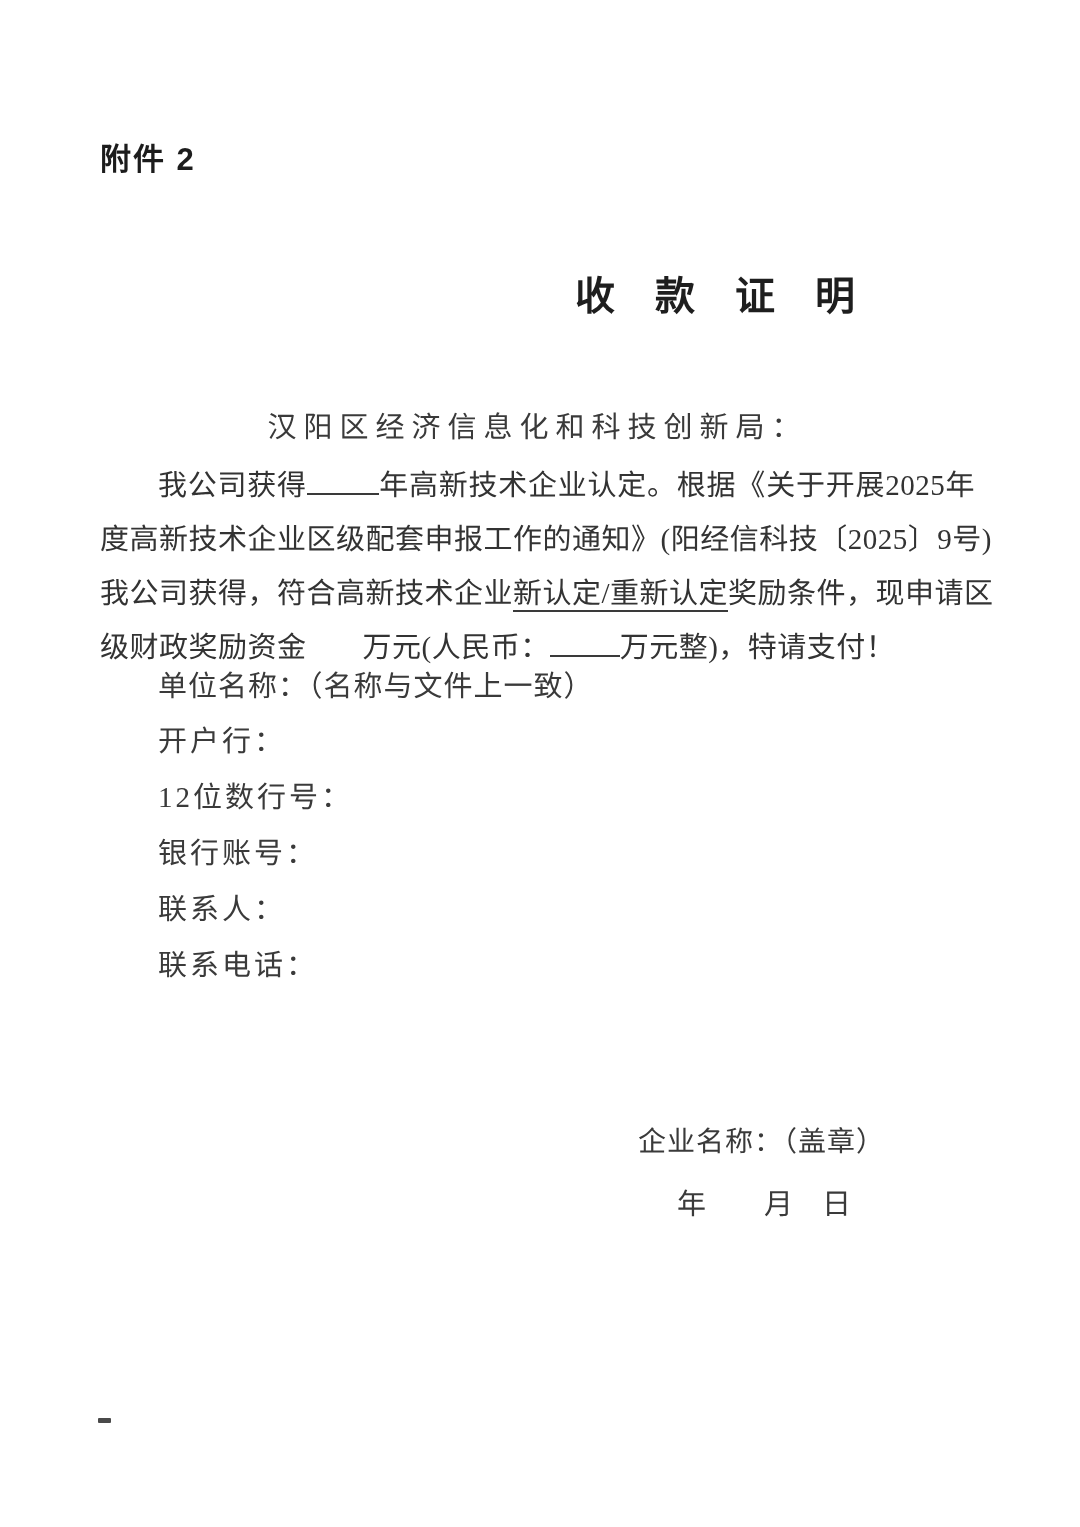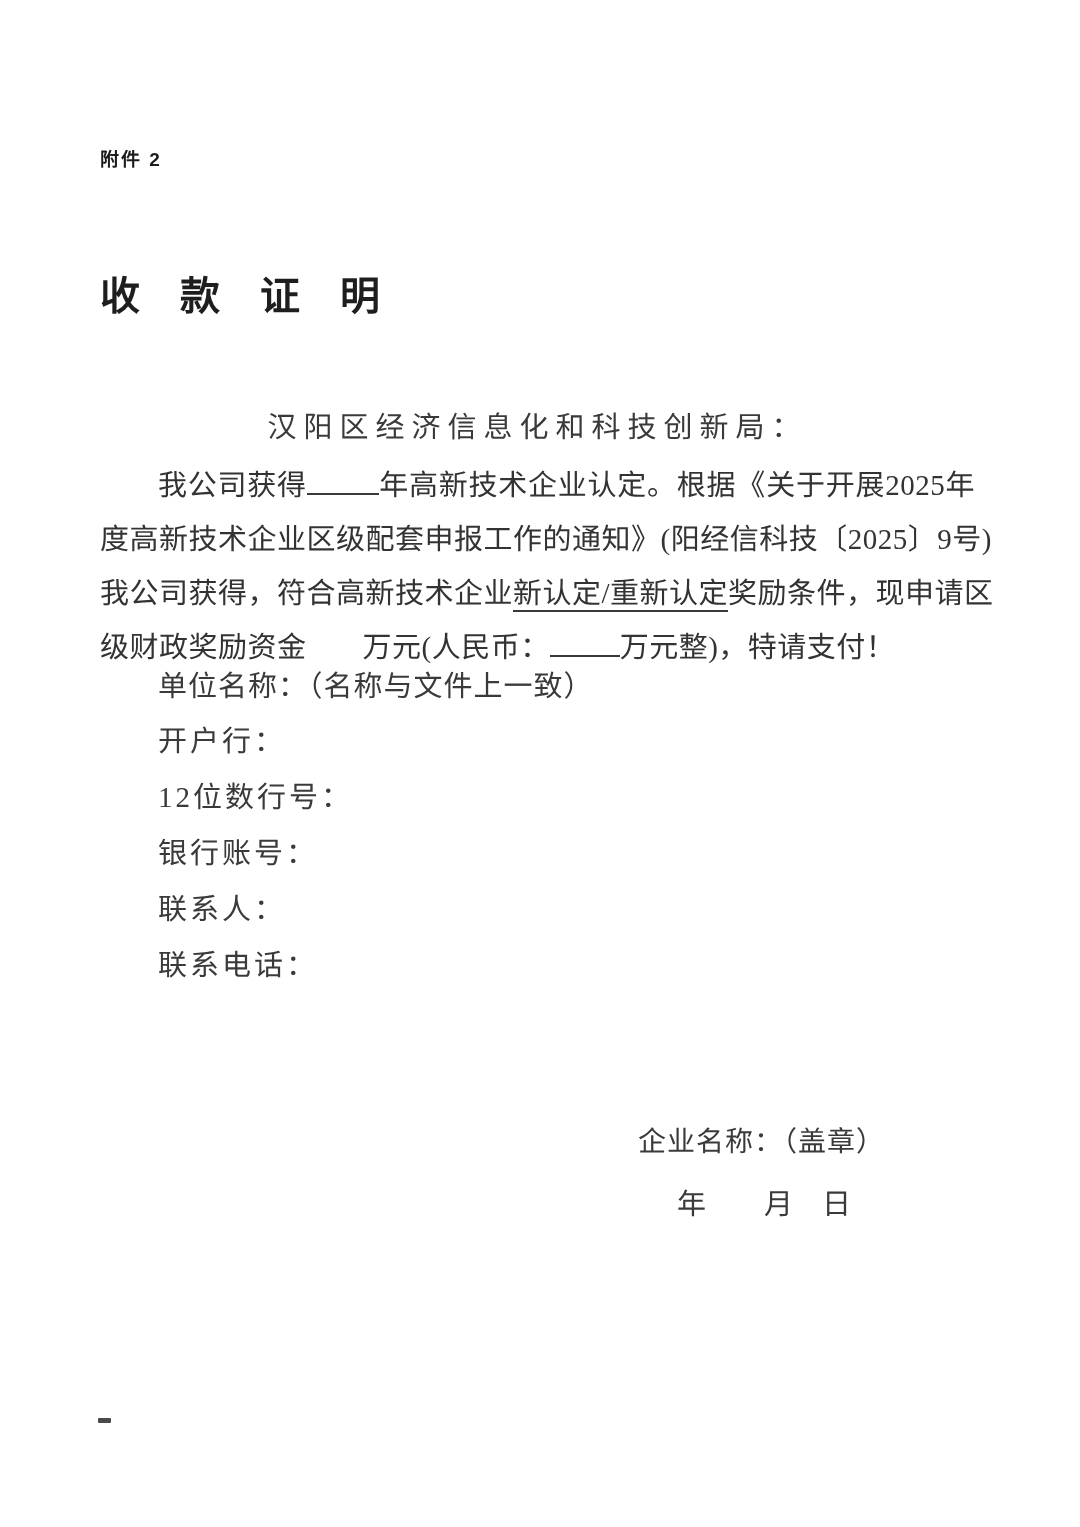--- a/index.html
+++ b/index.html
@@ -14,29 +14,29 @@
     background: #ffffff;
     box-sizing: border-box;
     padding: 140px 105px 0 100px;
     overflow: hidden;
     font-family: "Liberation Serif", "DejaVu Serif", serif;
     color: #333333;
   }
   .attachment-label {
     font-family: "Liberation Sans", "DejaVu Sans", sans-serif;
     font-weight: 600;
-    font-size: 19px;
+    font-size: 31px;
     line-height: 40px;
     color: #1c1c1c;
     letter-spacing: 2px;
   }
   .doc-title {
     margin-top: 92px;
     margin-right: 120px;
-    text-align: left;
+    text-align: right;
     font-family: "Liberation Sans", "DejaVu Sans", sans-serif;
     font-weight: 700;
     font-size: 40px;
     line-height: 48px;
     color: #1e1e1e;
     white-space: pre;
   }
   .salutation {
     margin-top: 86px;
     font-size: 29px;

